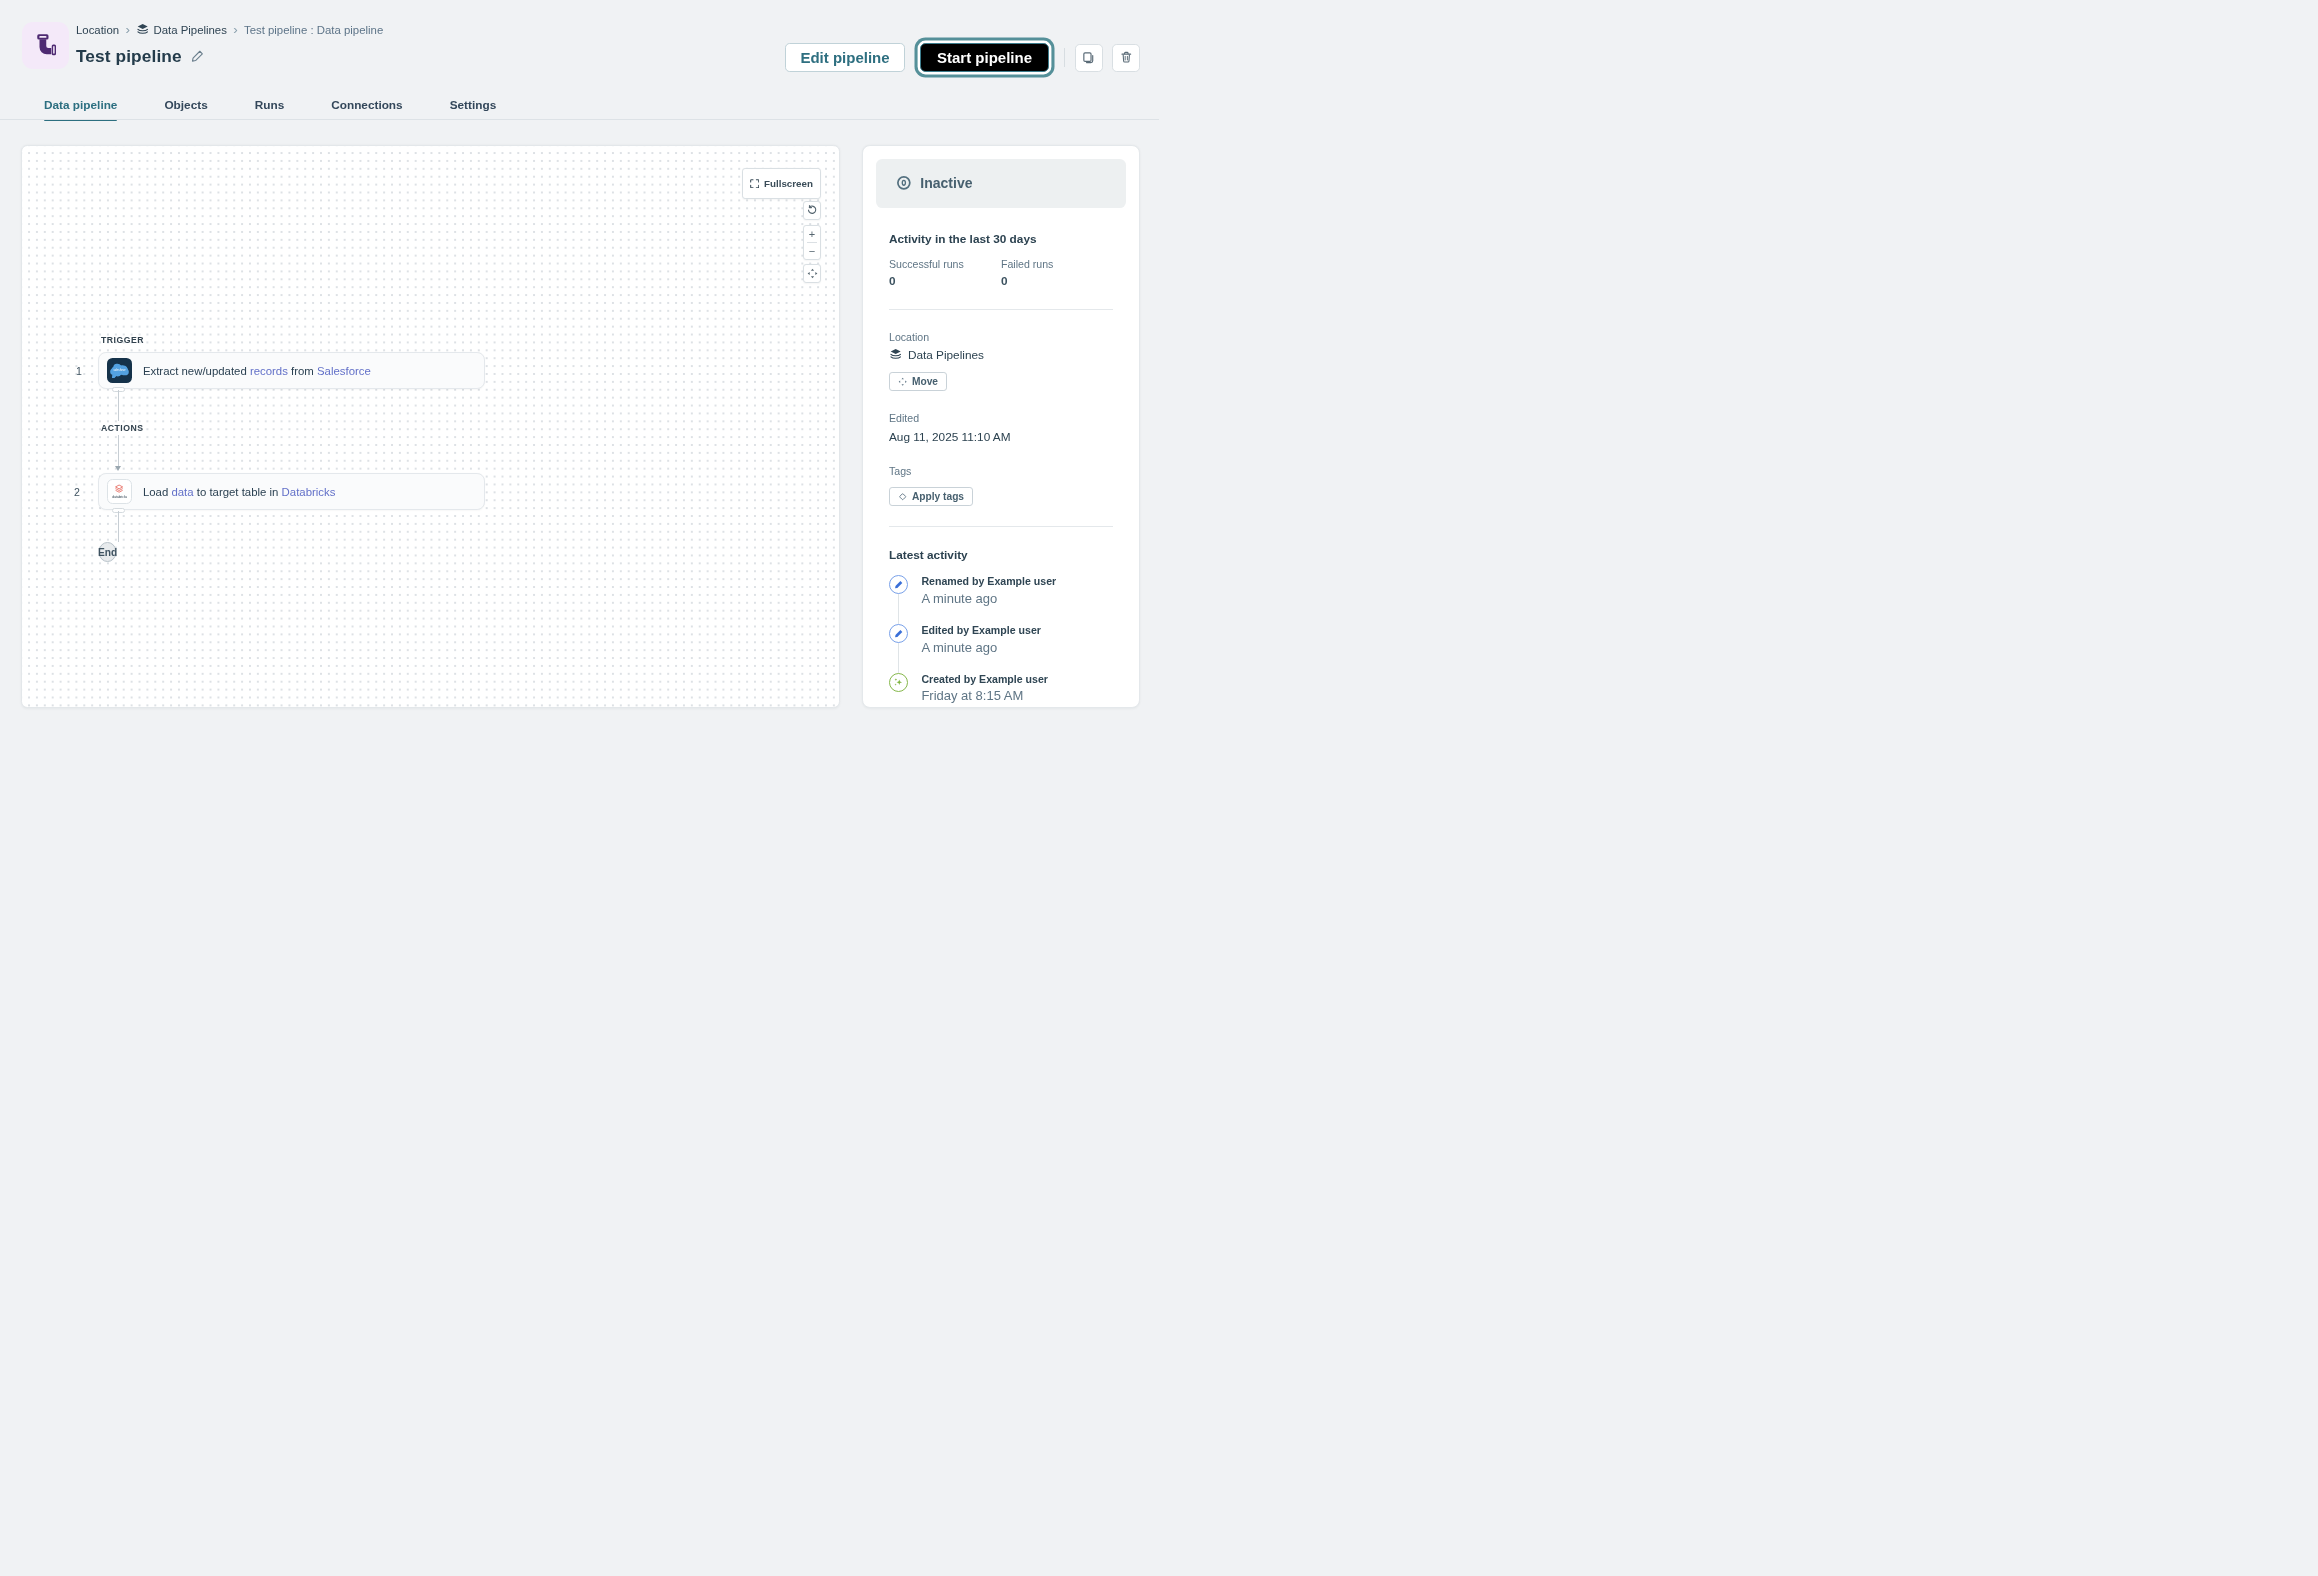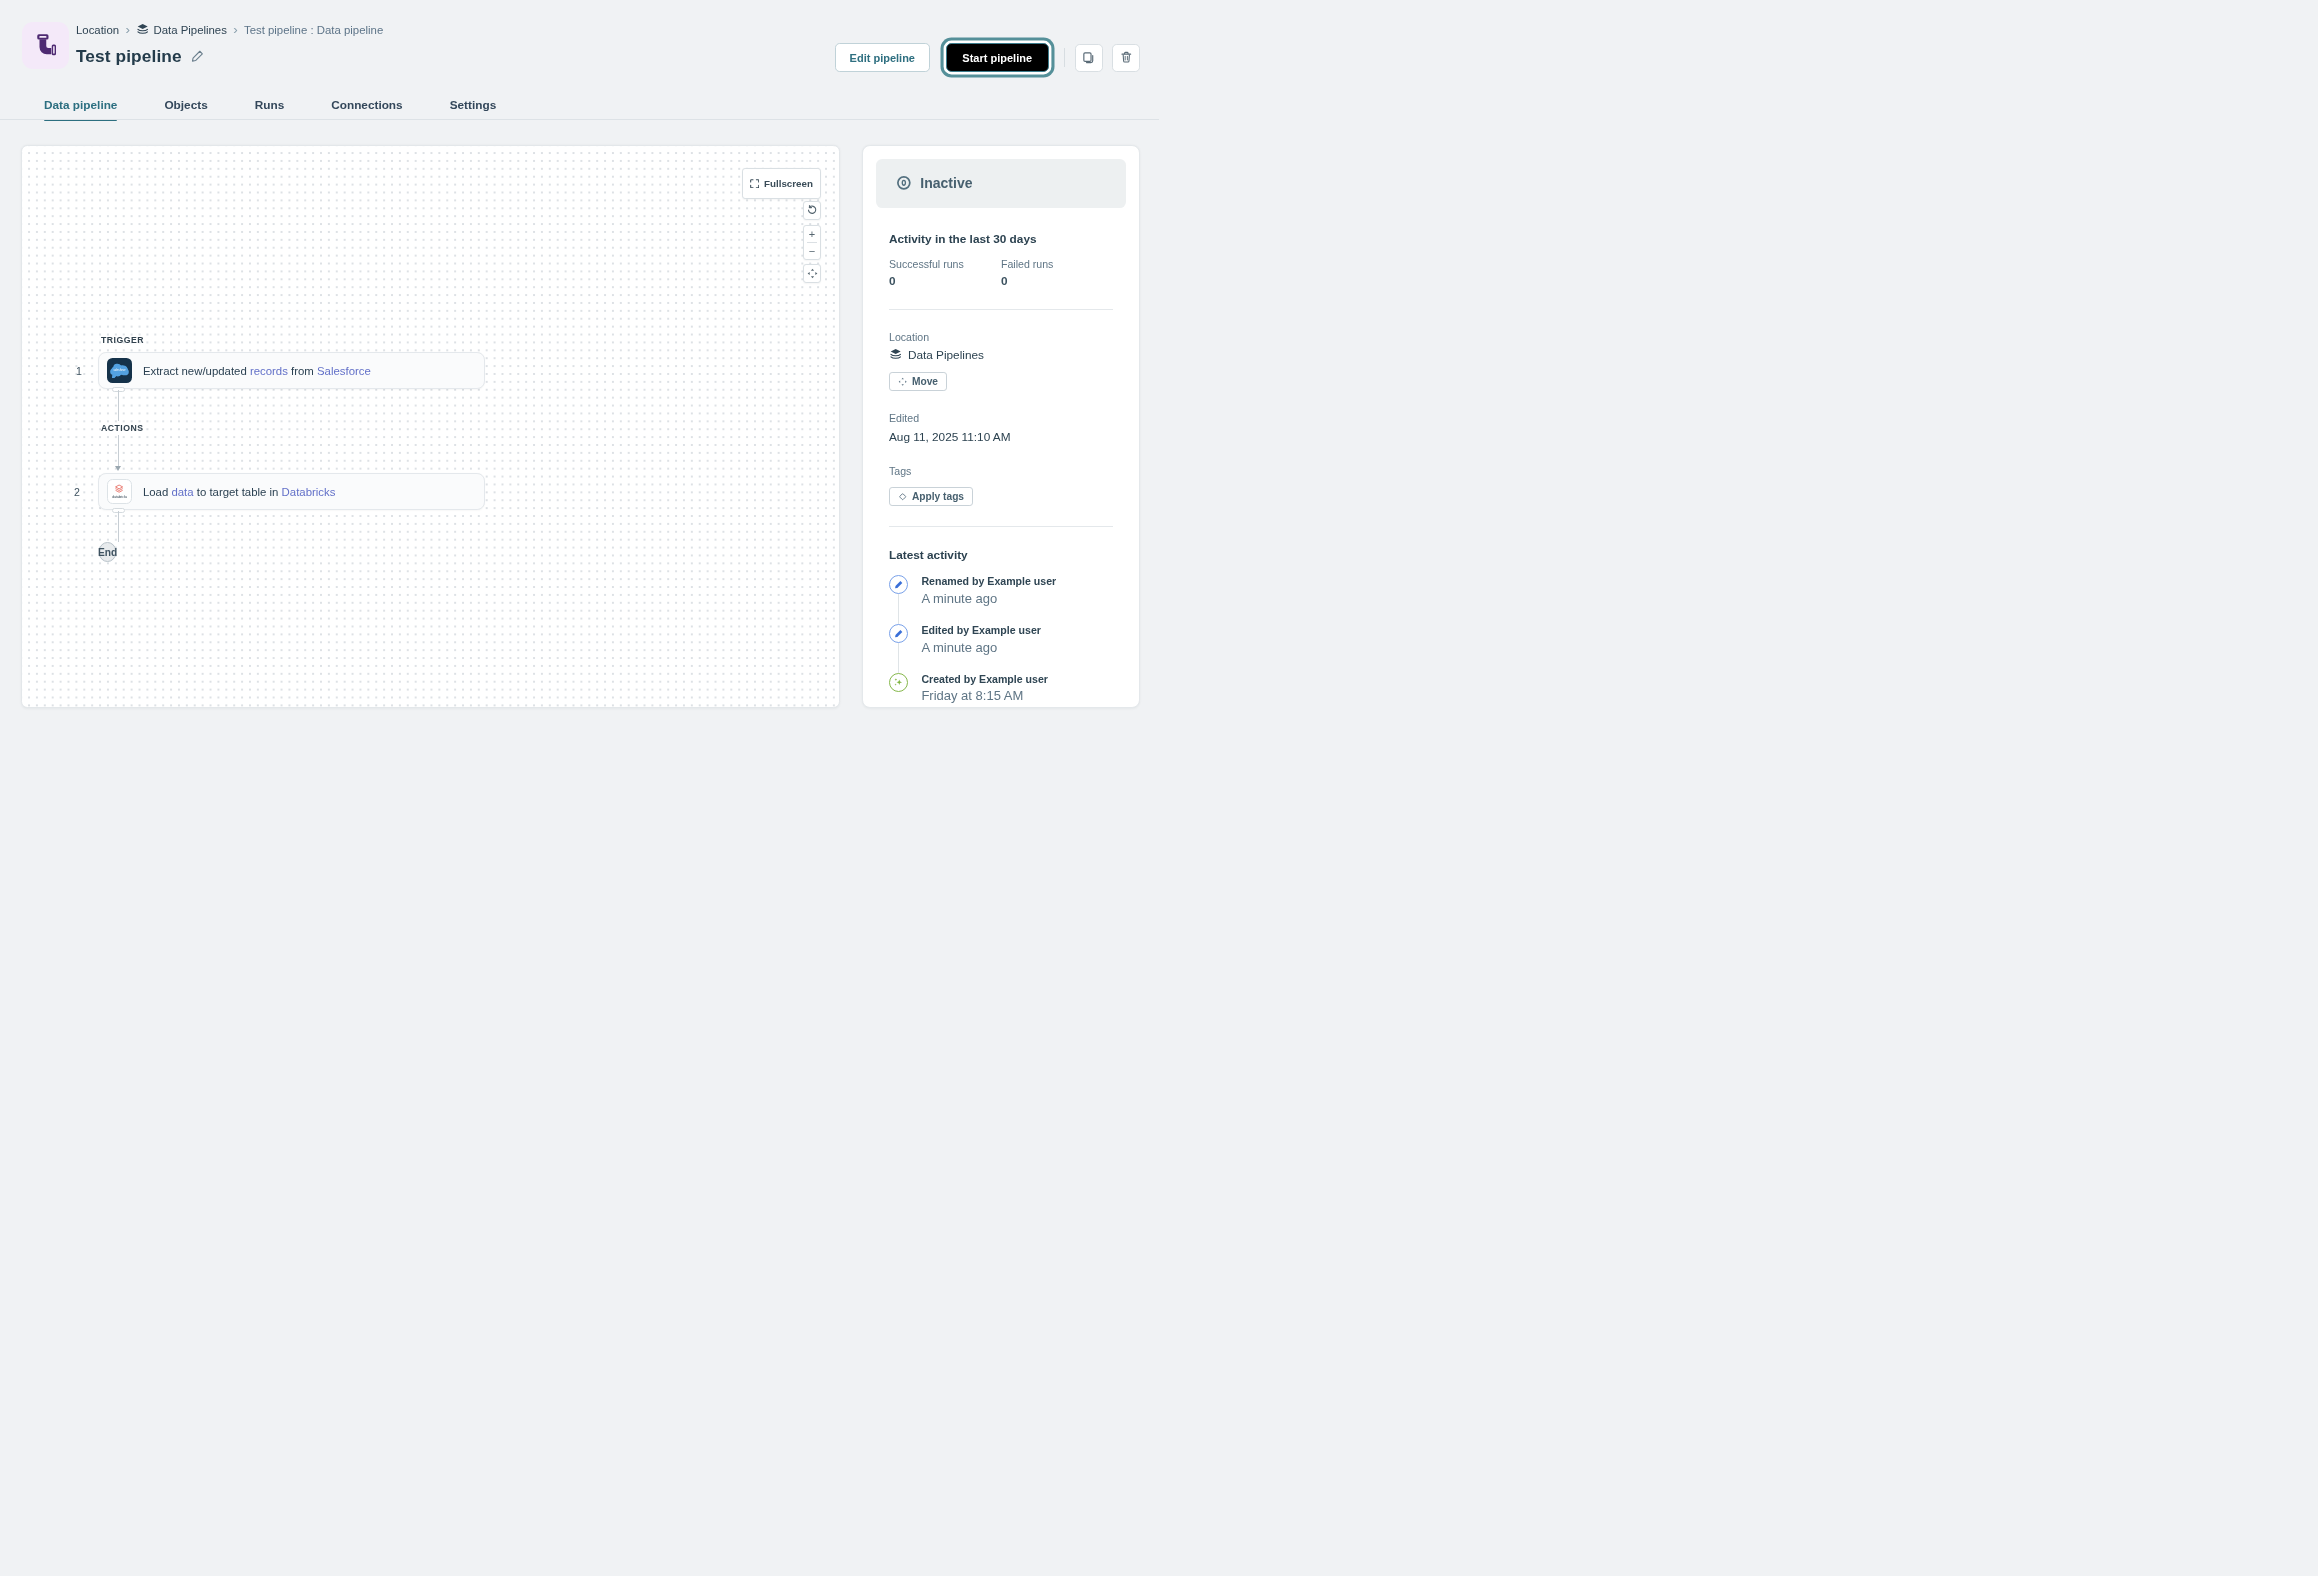--- a/index.html
+++ b/index.html
@@ -25,21 +25,21 @@
   .breadcrumb .crumb-current{ color:#5d7488; }
   .breadcrumb .layers{ display:flex; align-items:center; margin-right:-2.4px; }
   .title-row{
     position:absolute; left:76px; top:46px; display:flex; align-items:center; gap:9.4px;
   }
   .page-title{ font-size:17.3px; font-weight:700; color:#243c4b; letter-spacing:0.1px; }
   .header-actions{
     position:absolute; right:19px; top:43px; display:flex; align-items:center; gap:9.4px;
   }
   .btn{
-    height:29px; border-radius:4.7px; font-size:11px; font-weight:700;
+    height:29px; border-radius:4.7px; font-size:15px; font-weight:700;
     display:flex; align-items:center; justify-content:center; cursor:pointer;
     font-family:"Liberation Sans", sans-serif;
   }
   .btn-outline{
     padding:0 14px; background:#ffffff; color:#2e6f80; border:0.8px solid #c0d2d8;
   }
   .btn-primary{
     padding:0 15.7px; background:#000000; color:#ffffff; border:0.8px solid #3c7d8d;
     box-shadow:0 0 0 2.4px #ffffff, 0 0 0 5.5px #559099; border-radius:5.5px; margin:0 6.3px;
   }

